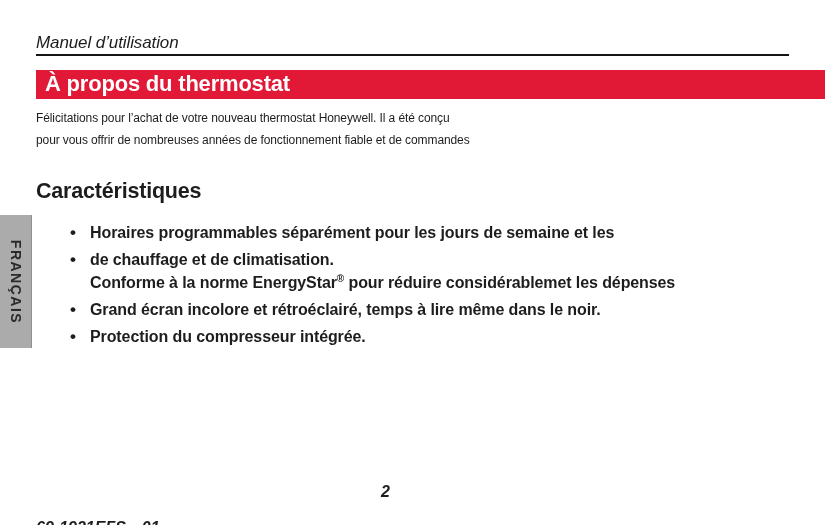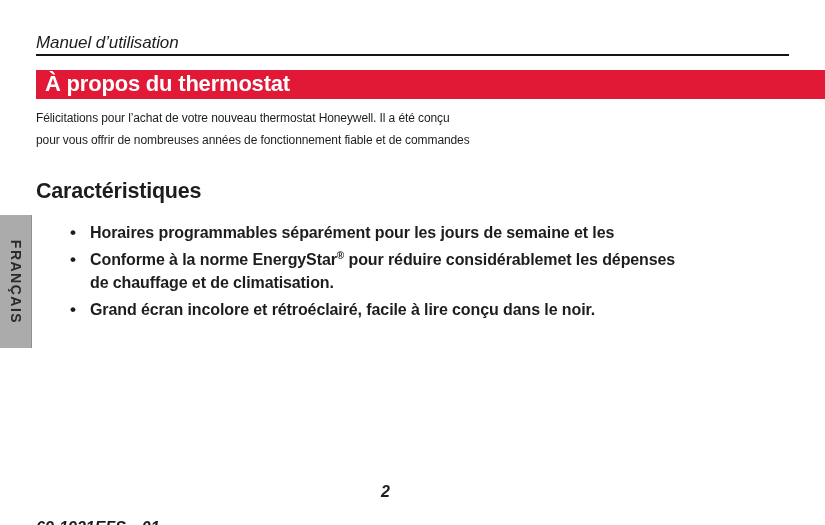--- a/index.html
+++ b/index.html
@@ -109,25 +109,28 @@
     <div class="ln">pour vous offrir de nombreuses années de fonctionnement fiable et de commandes</div>
   </div>
 
   <h2 class="features-heading">Caractéristiques</h2>
 
   <ul class="features">
     <li>
       <div class="ln">Horaires programmables séparément pour les jours de semaine et les</div>
     </li>
     <li>
+      <div class="ln">de chauffage et de climatisation.</div>
       <div class="ln"><span>Conforme à la norme EnergyStar</span><sup>®</sup><span> pour réduire considérablemet les dépenses</span></div>
-      <div class="ln">de chauffage et de climatisation.</div>
     </li>
     <li>
-      <div class="ln">Grand écran incolore et rétroéclairé, facile à lire conçu dans le noir.</div>
+      <div class="ln">Grand écran incolore et rétroéclairé, temps à lire même dans le noir.</div>
+    </li>
+    <li>
+      <div class="ln">Protection du compresseur intégrée.</div>
     </li>
   </ul>
 
   <div class="side-tab">
     <span class="side-tab-label">FRANÇAIS</span>
   </div>
 
   <div class="footer-doc">69-1921EFS—01</div>
   <div class="footer-page">2</div>
 

